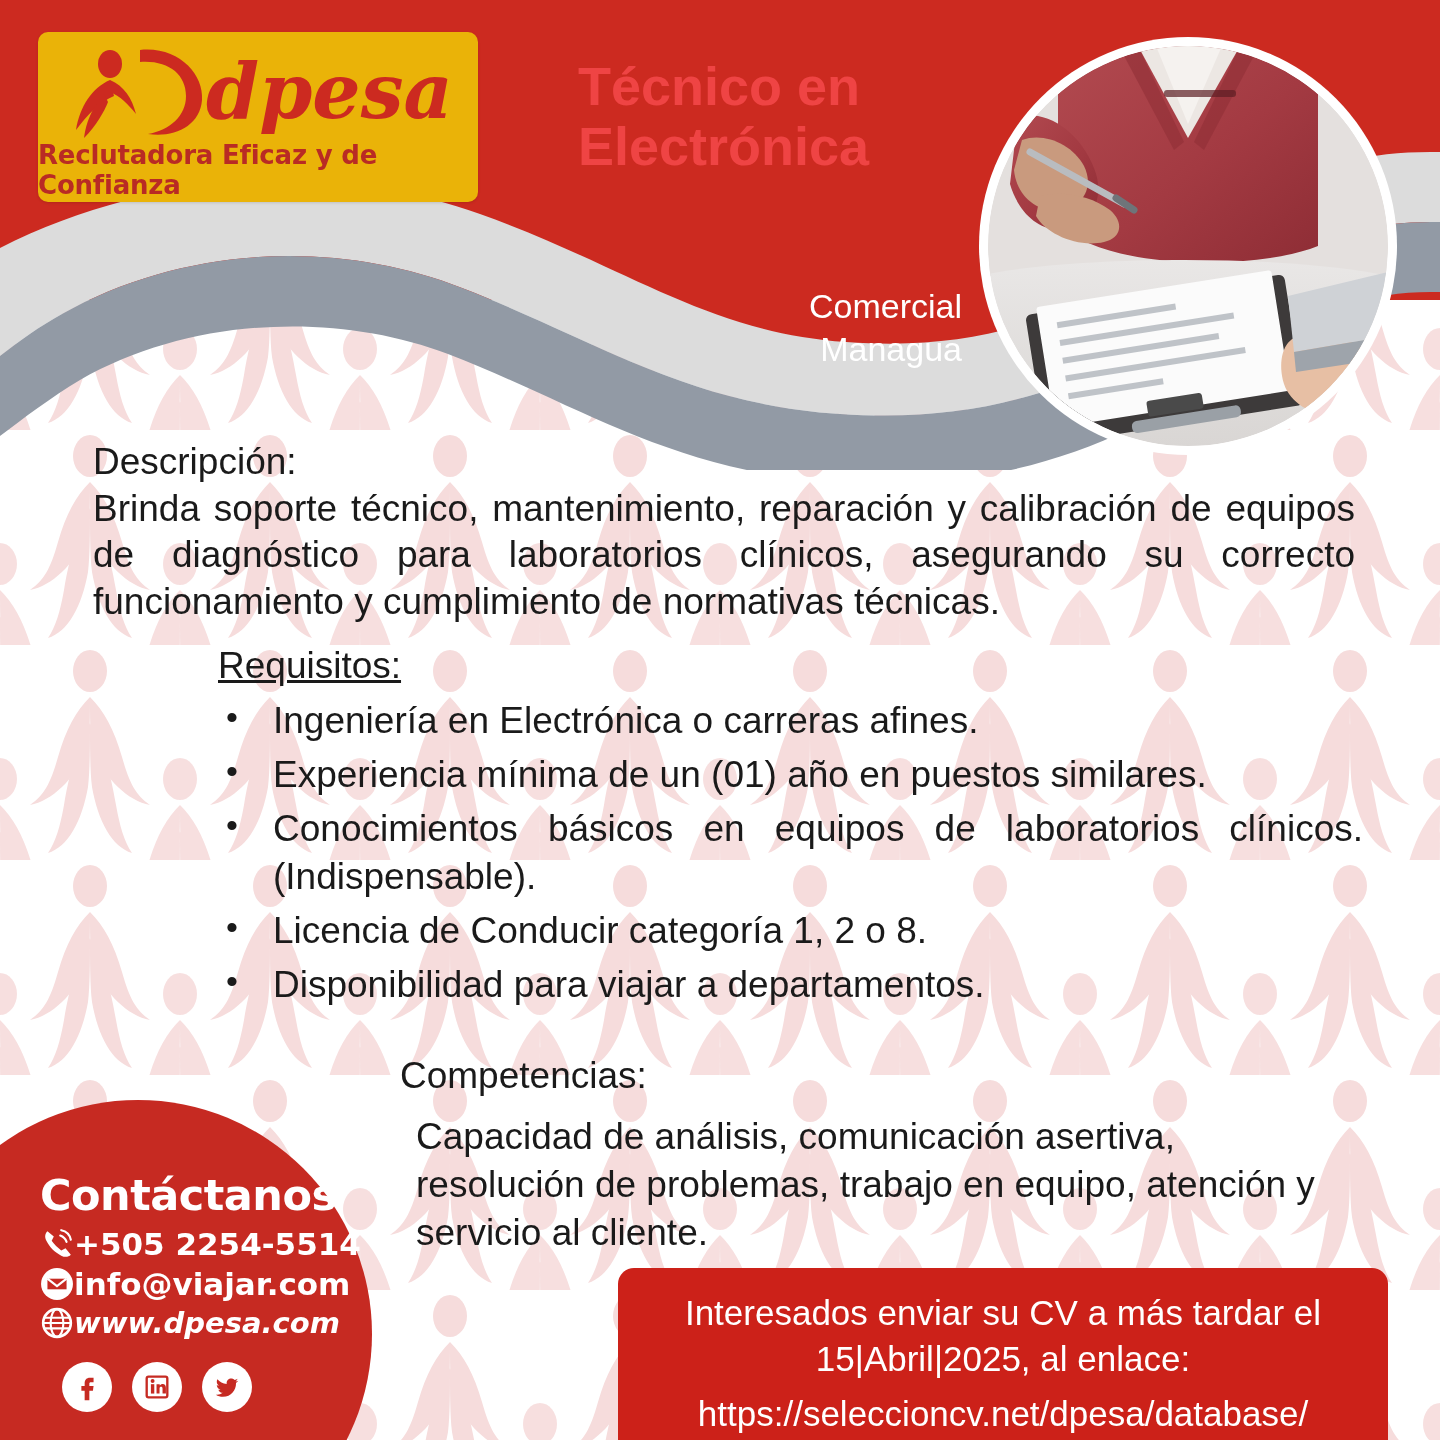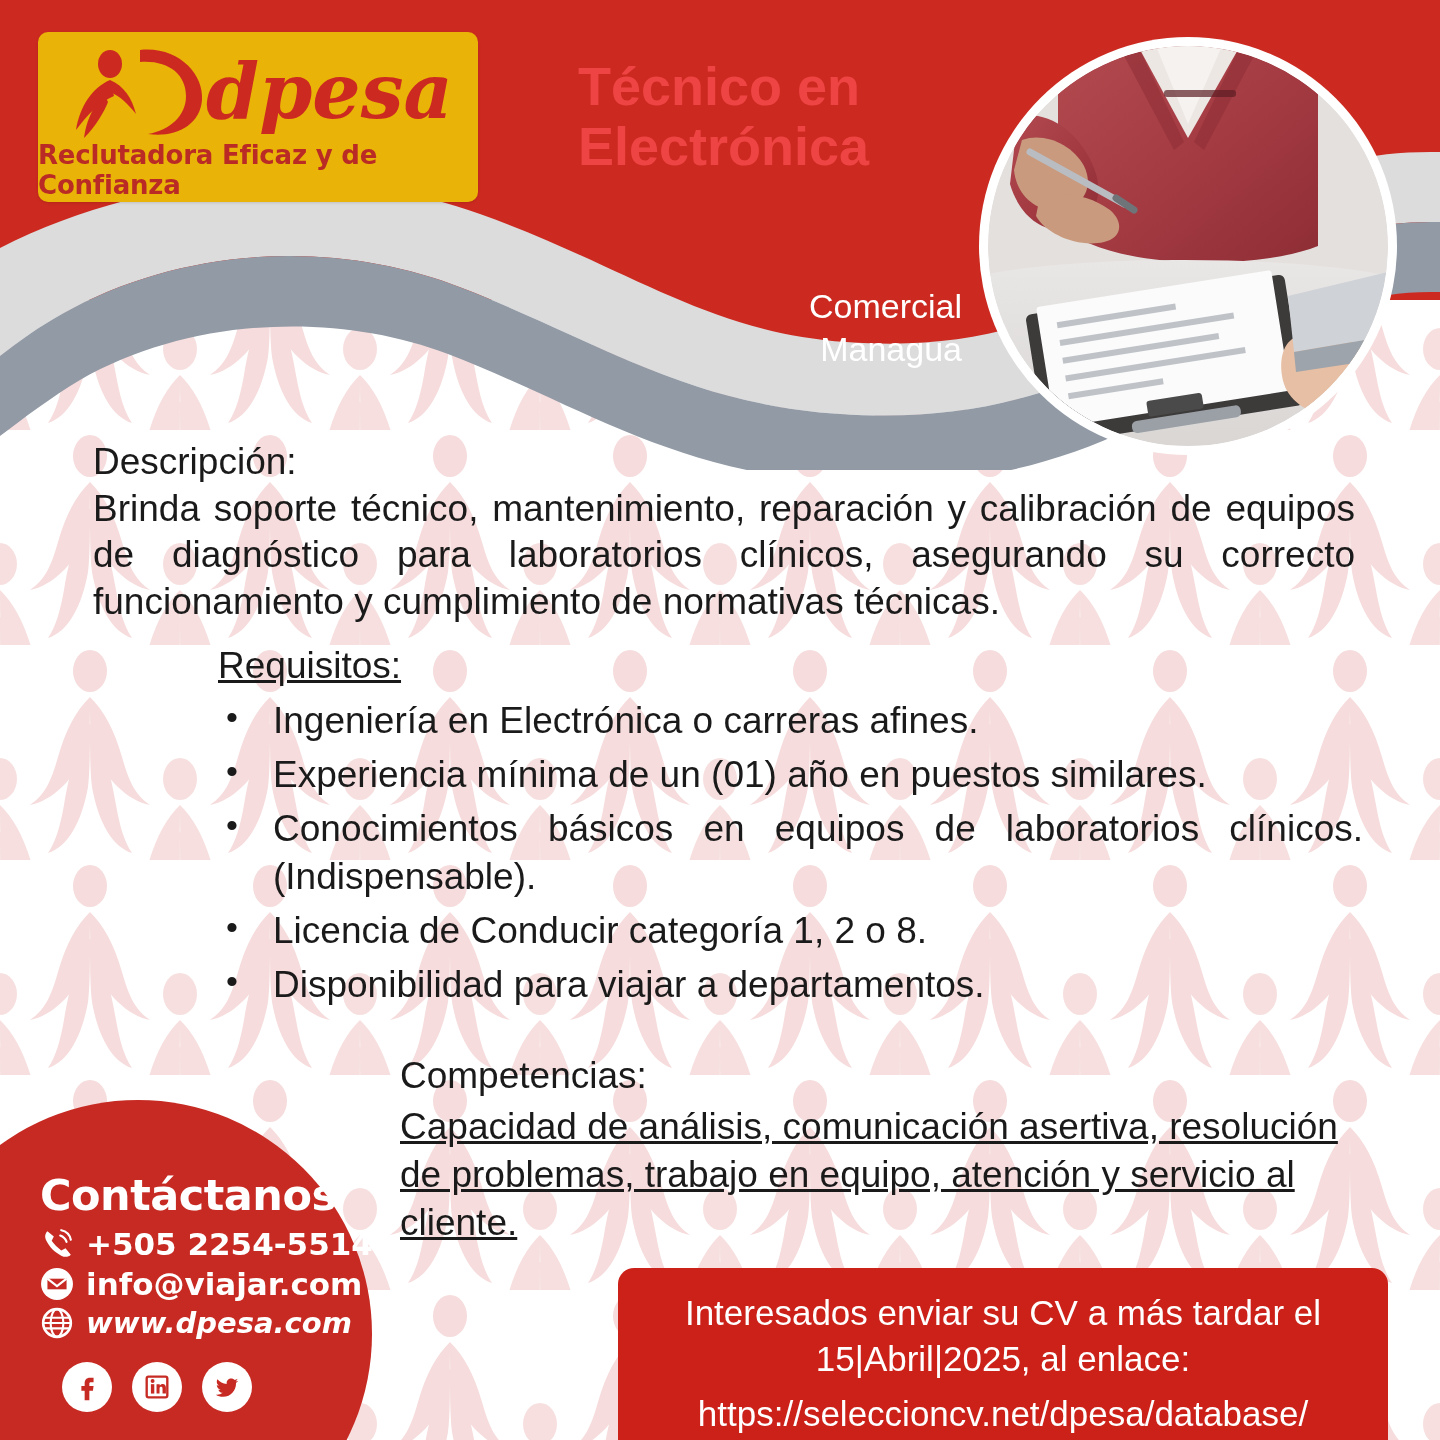--- a/index.html
+++ b/index.html
@@ -92,36 +92,36 @@
     position:relative;font-size:37px;line-height:1.3;
     padding-left:55px;margin-bottom:6px;text-align:justify;
   }
   ul.bullets li::before{
     content:"\2022";position:absolute;left:8px;top:-2px;font-size:34px;
   }
   #comp-block{
     position:absolute;left:400px;top:615px;width:950px;
   }
   #comp-label{font-size:37px;margin:0 0 6px 0;}
-  #comp-text{font-size:37px;line-height:1.3;margin:0;text-decoration:underline;}
+  #comp-text{font-size:37px;line-height:1.3;margin:16px;}
 
   
   #contact-blob{
     position:absolute;left:-96px;top:1100px;width:468px;height:468px;
     background:#c62a22;border-radius:50%;z-index:7;
   }
   #contact-inner{
     position:absolute;left:40px;top:1170px;width:330px;z-index:8;color:#fff;
   }
   #contact-title{
     font-size:43px;font-weight:bold;margin:0 0 6px 0;letter-spacing:-0.5px;
     font-family:"DejaVu Sans", sans-serif;
   }
   .c-row{
-    display:flex;align-items:center;gap:12px;margin-bottom:4px;
+    display:flex;align-items:center;margin-bottom:4px;
   }
   .c-row .ic{width:34px;height:34px;flex:0 0 34px;}
   .c-row .tx{
     font-size:31px;font-weight:bold;white-space:nowrap;
     font-family:"DejaVu Sans", sans-serif;
   }
   .c-row .tx.italic{font-style:italic;font-size:29px;}
   #socials{
     display:flex;gap:20px;margin-top:22px;margin-left:22px;
   }

